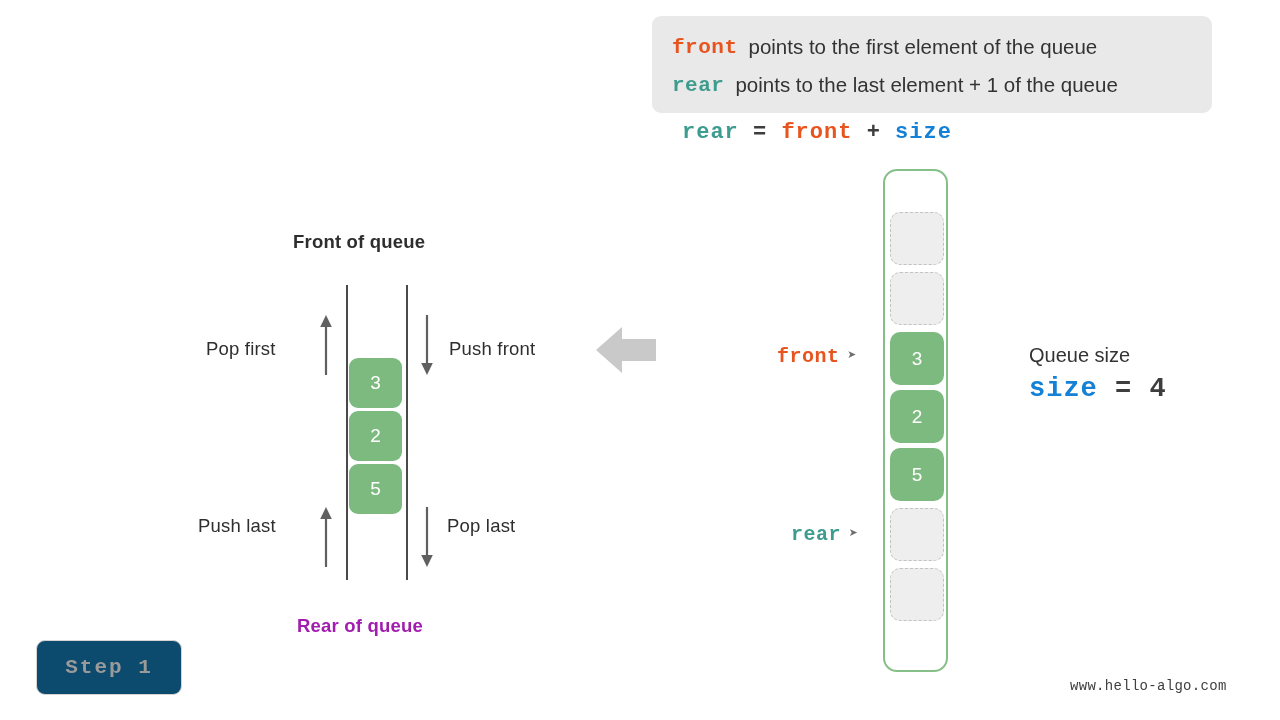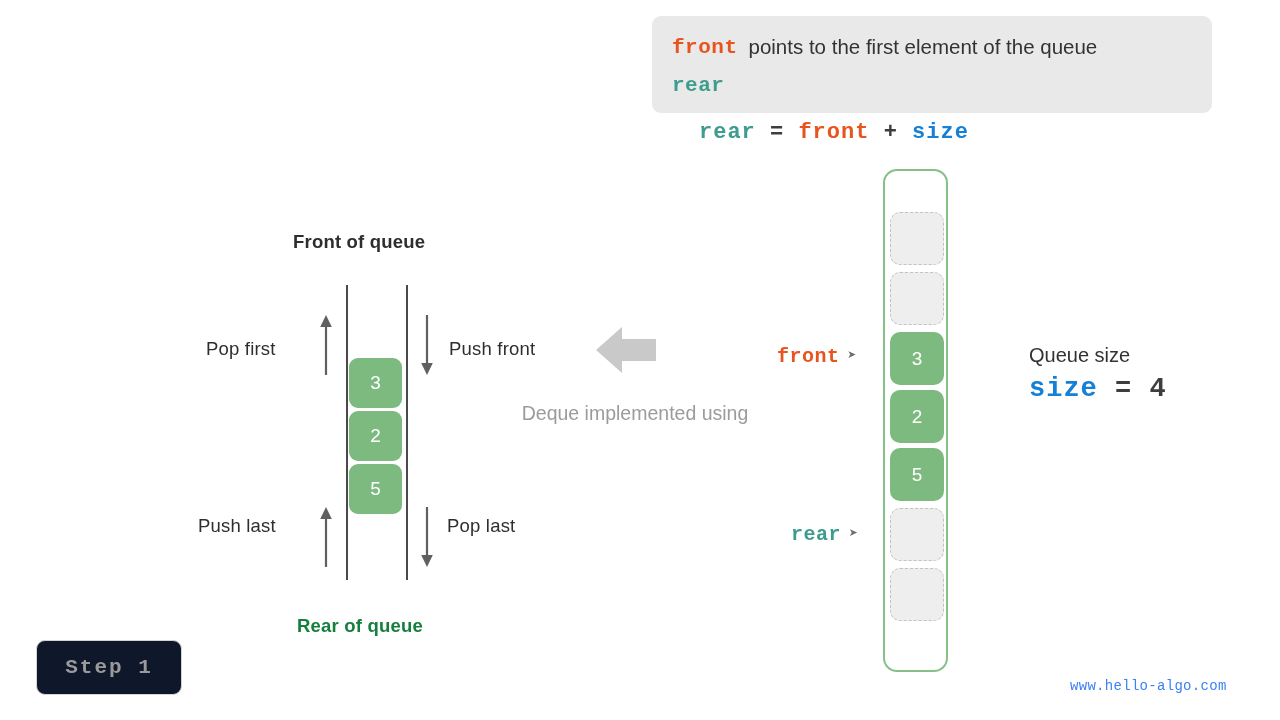--- a/index.html
+++ b/index.html
@@ -44,39 +44,39 @@
   .kw-rear  { color: #3e9c8f; }
   .kw-size  { color: #1481d6; }
   .legend-line .txt {
     color: #333333;
     font-size: 20.5px;
     margin-left: 11px;
   }
 
   
   #formula {
-    left: 699px;
+    left: 682px;
     top: 120px;
     font-family: "Liberation Mono", "DejaVu Sans Mono", monospace;
     font-weight: bold;
     font-size: 22px;
     letter-spacing: 1px;
     white-space: nowrap;
   }
   #formula .op { color: #3d3d3d; font-weight: bold; }
 
   
   #front-of-queue-label {
     left: 293px; top: 231px;
     font-size: 18.5px; font-weight: bold; color: #2e2e2e;
     letter-spacing: 0.2px;
   }
   #rear-of-queue-label {
     left: 297px; top: 615px;
-    font-size: 18.5px; font-weight: bold; color: #15803d;
+    font-size: 18.5px; font-weight: bold; color: #a21caf;
     letter-spacing: 0.2px;
   }
   .rail {
     width: 1.5px;
     background: #4a4a4a;
     top: 285px;
     height: 295px;
   }
   #rail-left  { left: 346px; }
   #rail-right { left: 406px; }
@@ -205,51 +205,52 @@
     color: #3d3d3d;
     white-space: nowrap;
   }
 
   
   #step-badge {
     left: 36px; top: 640px;
     width: 144px; height: 53px;
     border: 1.5px solid #d4d4d4;
     border-radius: 9px;
-    background: #0f172a;
+    background: #0c4a6e;
     display: flex;
     align-items: center;
     justify-content: center;
     font-family: "Liberation Mono", "DejaVu Sans Mono", monospace;
     font-size: 21px;
     font-weight: bold;
     letter-spacing: 2px;
     color: #9a9a9a;
   }
 
   
   #watermark {
     left: 1070px; top: 678px;
     font-family: "Liberation Mono", "DejaVu Sans Mono", monospace;
     font-size: 14px;
-    color: #3b82f6;
+    color: #404040;
     letter-spacing: 0.3px;
     text-align: right;
   }
 </style>
 </head>
 <body>
 
 <div class="abs" id="legend-box">
   <div class="legend-line">
     <span class="kw kw-front">front</span>
     <span class="txt">points to the first element of the queue</span>
   </div>
   <div class="legend-line">
     <span class="kw kw-rear">rear</span>
+    <span class="txt">points to the last element + 1 of the queue</span>
   </div>
 </div>
 
 <div class="abs" id="formula">
   <span class="kw-rear">rear</span>
   <span class="op">=</span>
   <span class="kw-front">front</span>
   <span class="op">+</span>
   <span class="kw-size">size</span>
 </div>
@@ -286,21 +287,20 @@
 
 <div class="abs deque-cell" id="deque-cell-0">3</div>
 <div class="abs deque-cell" id="deque-cell-1">2</div>
 <div class="abs deque-cell" id="deque-cell-2">5</div>
 
 <svg class="abs" id="big-left-arrow" width="60" height="50">
   <polygon points="0,25 26,2 26,14 60,14 60,36 26,36 26,48" fill="#c9c9c9"></polygon>
 </svg>
 
 <div class="abs" id="caption">
-  <div>Deque implemented using</div>
 </div>
 
 <div class="abs ptr-label" id="ptr-front">
   <span>front</span>
   <span class="ptr-caret">➤</span>
 </div>
 <div class="abs ptr-label" id="ptr-rear">
   <span>rear</span>
   <span class="ptr-caret">➤</span>
 </div>

